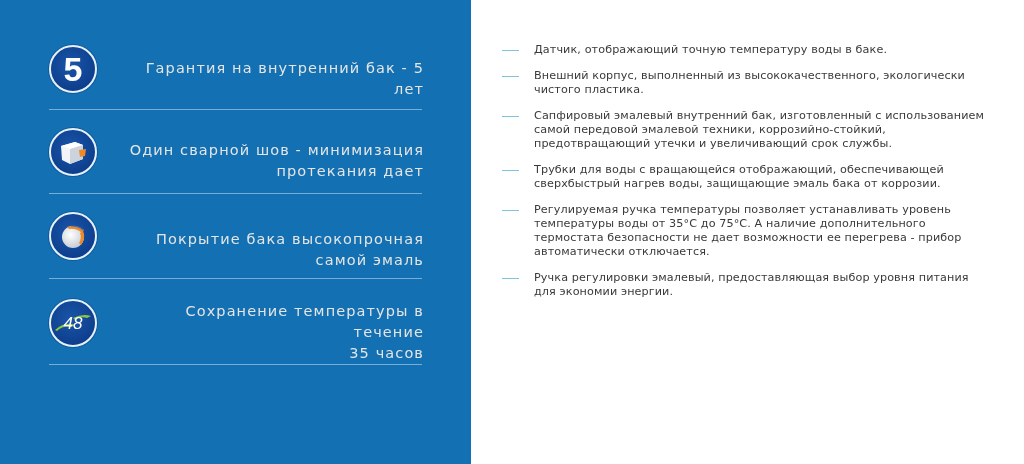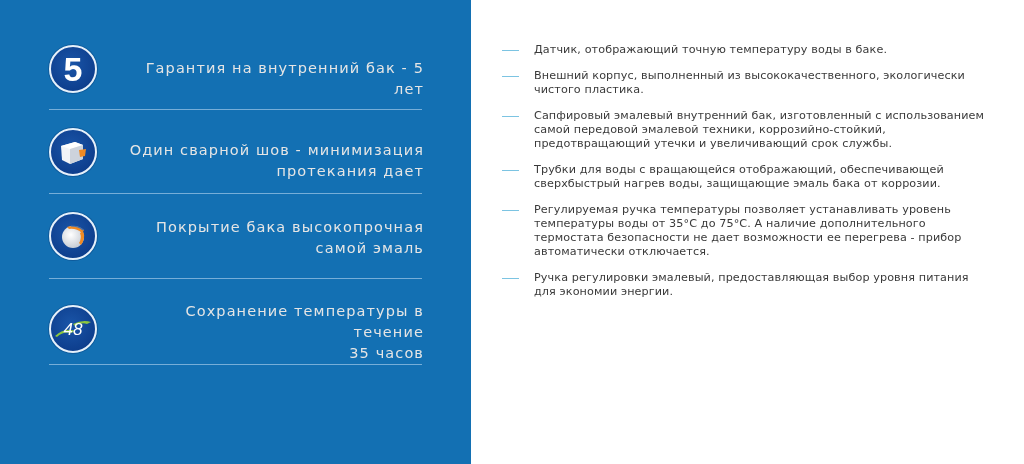--- a/index.html
+++ b/index.html
@@ -91,29 +91,29 @@
             <stop offset="0%" stop-color="#ffffff"></stop>
             <stop offset="100%" stop-color="#c9ced6"></stop>
           </radialGradient>
         </defs>
         <circle cx="20" cy="21" r="11" fill="url(#sph)"></circle>
         <path d="M14 11 Q24 8 31 14 L29 17 Q23 12 16 13 Z" fill="#f08a24"></path>
         <path d="M30 15 Q33 22 28 29 L26 27 Q29 22 27 17 Z" fill="#f08a24"></path>
         <path d="M18 10 Q26 10 30 14" stroke="#3b6fb5" stroke-width="1.2" fill="none"></path>
       </svg>
     </div>
-    <div class="feature-title" style="top:5px;">
+    <div class="feature-title" style="top:17px;">
       <div>Покрытие бака высокопрочная</div>
       <div>самой эмаль</div>
     </div>
     <div class="divider" style="top:66px;"></div>
   </div>
 
   <div class="feature" style="top:297px;">
-    <div class="badge" style="top:8px;align-items:center;">
+    <div class="badge" style="top:2px;align-items:center;">
       <svg width="44" height="40" viewBox="0 0 44 40">
         <path d="M4 27 Q14 18 24 22 L20 24 Q12 22 6 28 Z" fill="#8cc63f"></path>
         <path d="M22 15 Q32 10 40 13 L36 15 Q30 13 24 17 Z" fill="#8cc63f"></path>
         <text x="22" y="26" text-anchor="middle" fill="#ffffff" font-family="Liberation Sans, sans-serif" font-size="17" font-style="italic">48</text>
       </svg>
     </div>
     <div class="feature-title" style="top:4px;">
       <div>Сохранение температуры в течение</div>
       <div>35 часов</div>
     </div>

